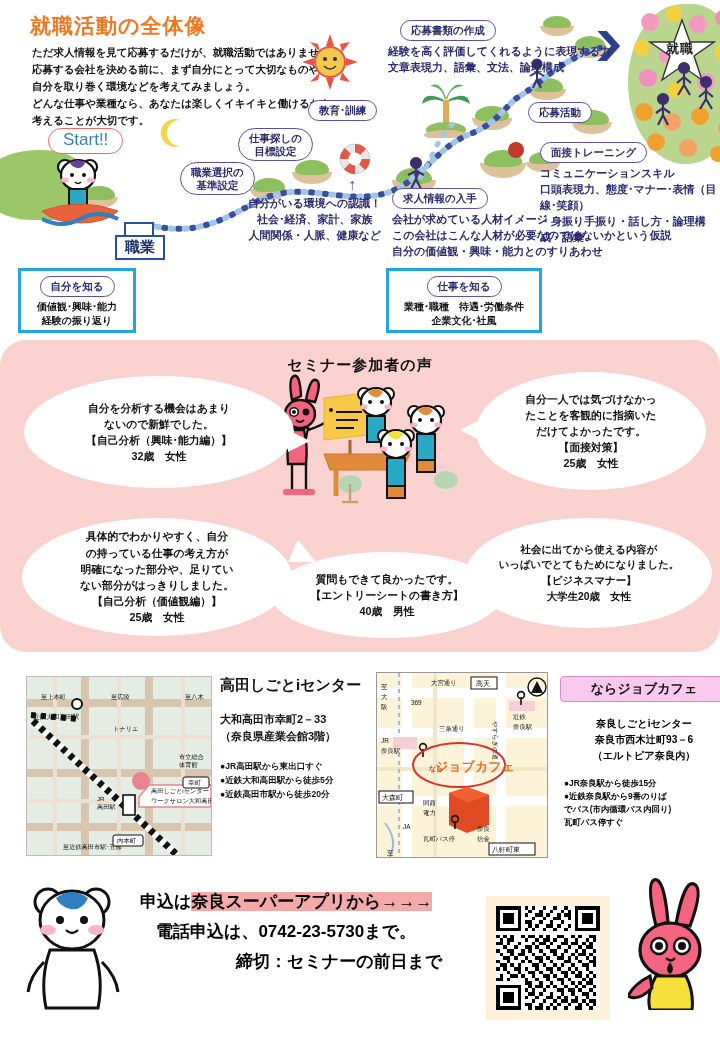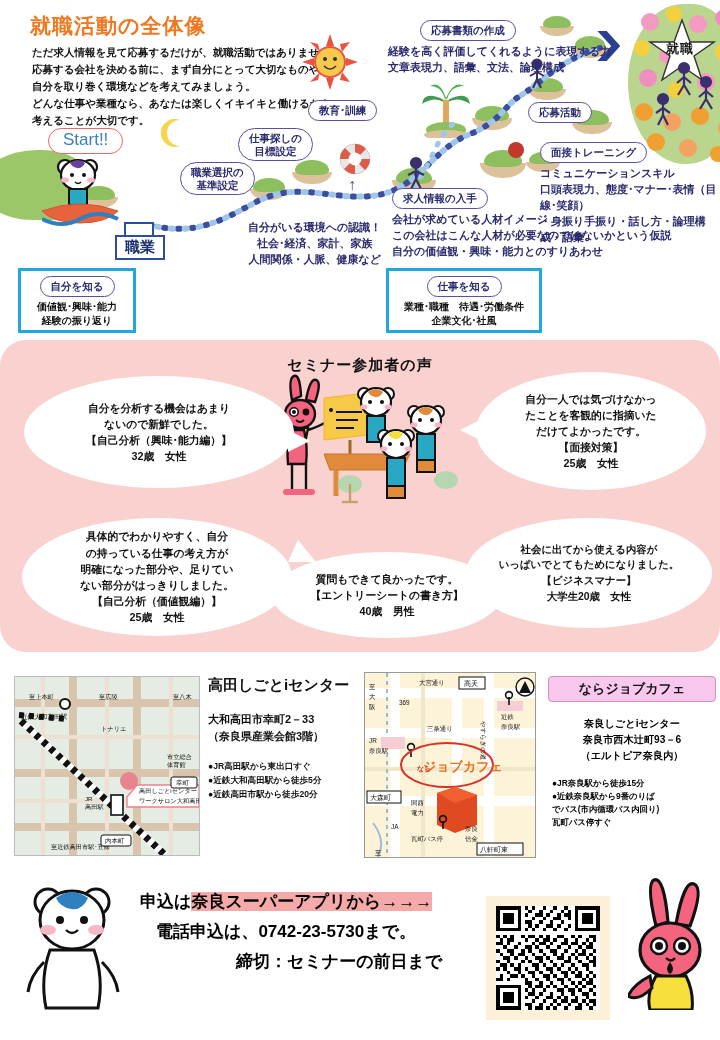--- a/index.html
+++ b/index.html
@@ -130,21 +130,21 @@
     border-top:11px solid transparent; border-bottom:11px solid transparent;
     border-left:22px solid #fff; }
   .tail-l { left:-16px; top:40%;
     border-top:11px solid transparent; border-bottom:11px solid transparent;
     border-right:22px solid #fff; }
   .tail-tl { left:16px; top:-12px;
     border-left:10px solid transparent; border-right:18px solid transparent;
     border-bottom:22px solid #fff; }
 
   
-  #access { position:absolute; left:0; top:668px; width:672px; height:200px; }
+  #access { position:absolute; left:12px; top:668px; width:672px; height:200px; }
 
   #map-takada {
     position:absolute; left:14px; top:8px; width:186px; height:180px;
     background:#e4ece4; border:1px solid #bbb; overflow:hidden;
   }
   #takada-info { position:absolute; left:208px; top:8px; width:150px; }
   .center-title {
     font-size:15px; font-weight:bold; color:#111; letter-spacing:0px;
     white-space:nowrap;
   }
@@ -380,34 +380,34 @@
 
     <div id="start-badge">Start!!</div>
     <div id="briefcase"></div>
     <div id="job-box">職業</div>
 
     <div class="cap" style="left:308px;top:100px;">教育･訓練</div>
     <div class="cap" style="left:180px;top:142px;text-align:center;white-space:pre-line;margin-top:20px;">職業選択の
 基準設定</div>
     <div class="cap" style="left:238px;top:128px;text-align:center;white-space:pre-line;">仕事探しの
 目標設定</div>
-    <div class="cap" style="left:400px;top:20px;margin-left:20px;">応募書類の作成</div>
+    <div class="cap" style="left:400px;top:20px;">応募書類の作成</div>
     <div class="cap" style="left:528px;top:102px;">応募活動</div>
     <div class="cap" style="left:540px;top:142px;">面接トレーニング</div>
     <div class="cap" style="left:392px;top:188px;">求人情報の入手</div>
 
     <div class="desc" style="left:388px;top:44px;white-space:pre-line;">経験を高く評価してくれるように表現する力
 文章表現力、語彙、文法、論理構成</div>
     <div class="desc" style="left:540px;top:166px;white-space:pre-line;">コミュニケーションスキル
 口頭表現力、態度･マナー･表情（目線･笑顔）
 ・身振り手振り・話し方・論理構成・語彙</div>
     <div class="desc" style="left:392px;top:212px;white-space:pre-line;">会社が求めている人材イメージ
 この会社はこんな人材が必要なのではないかという仮説
 自分の価値観・興味・能力とのすりあわせ</div>
-    <div class="desc center" style="left:248px;top:220px;white-space:pre-line;">自分がいる環境への認識！
+    <div class="desc center" style="left:248px;top:196px;white-space:pre-line;">自分がいる環境への認識！
 社会･経済、家計、家族
 人間関係・人脈、健康など</div>
 
     <div class="bluebox" style="left:18px;top:268px;width:118px;">
       <div class="cap">自分を知る</div>
       <div class="bb-text" style="white-space:pre-line;">価値観･興味･能力
 経験の振り返り</div>
     </div>
 
     <div class="bluebox" style="left:386px;top:268px;width:156px;">

